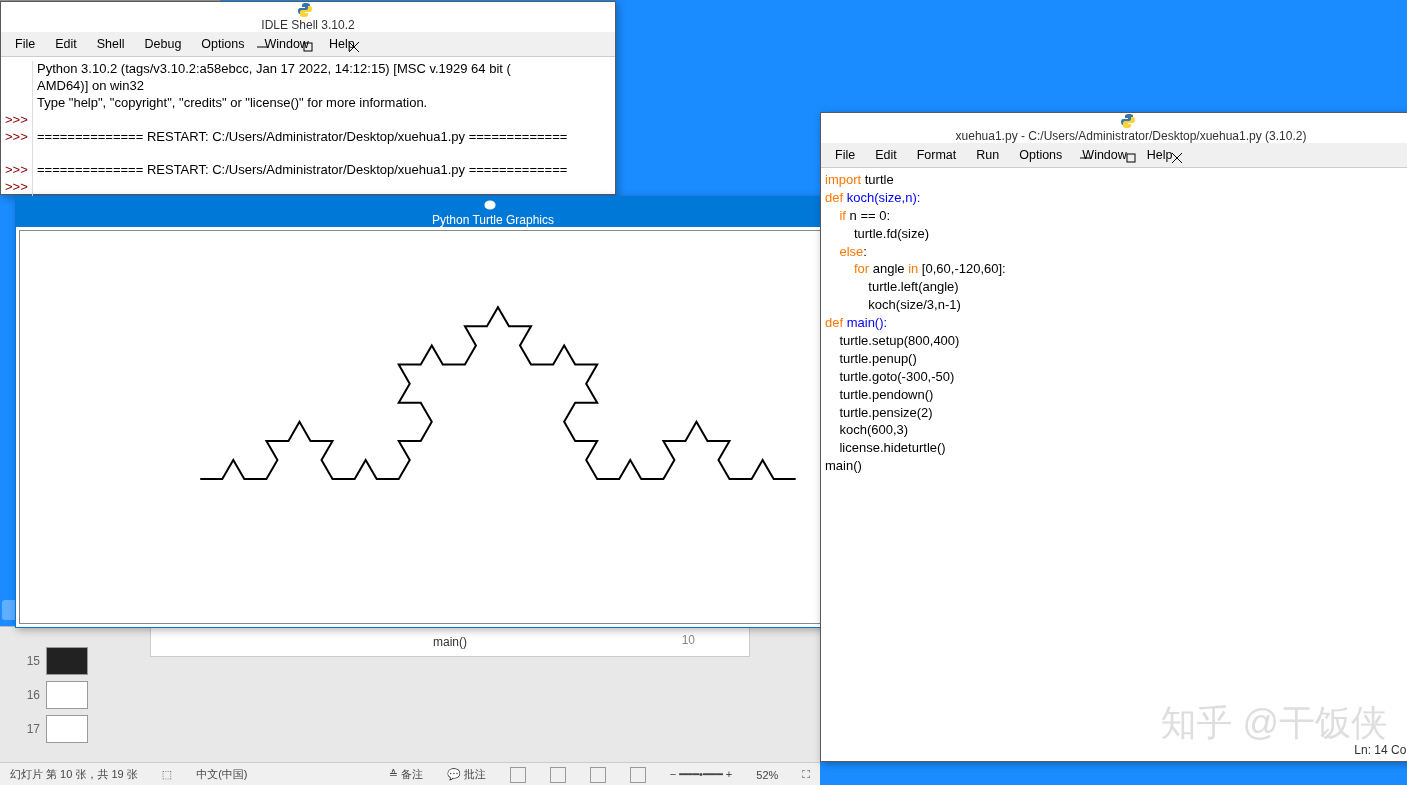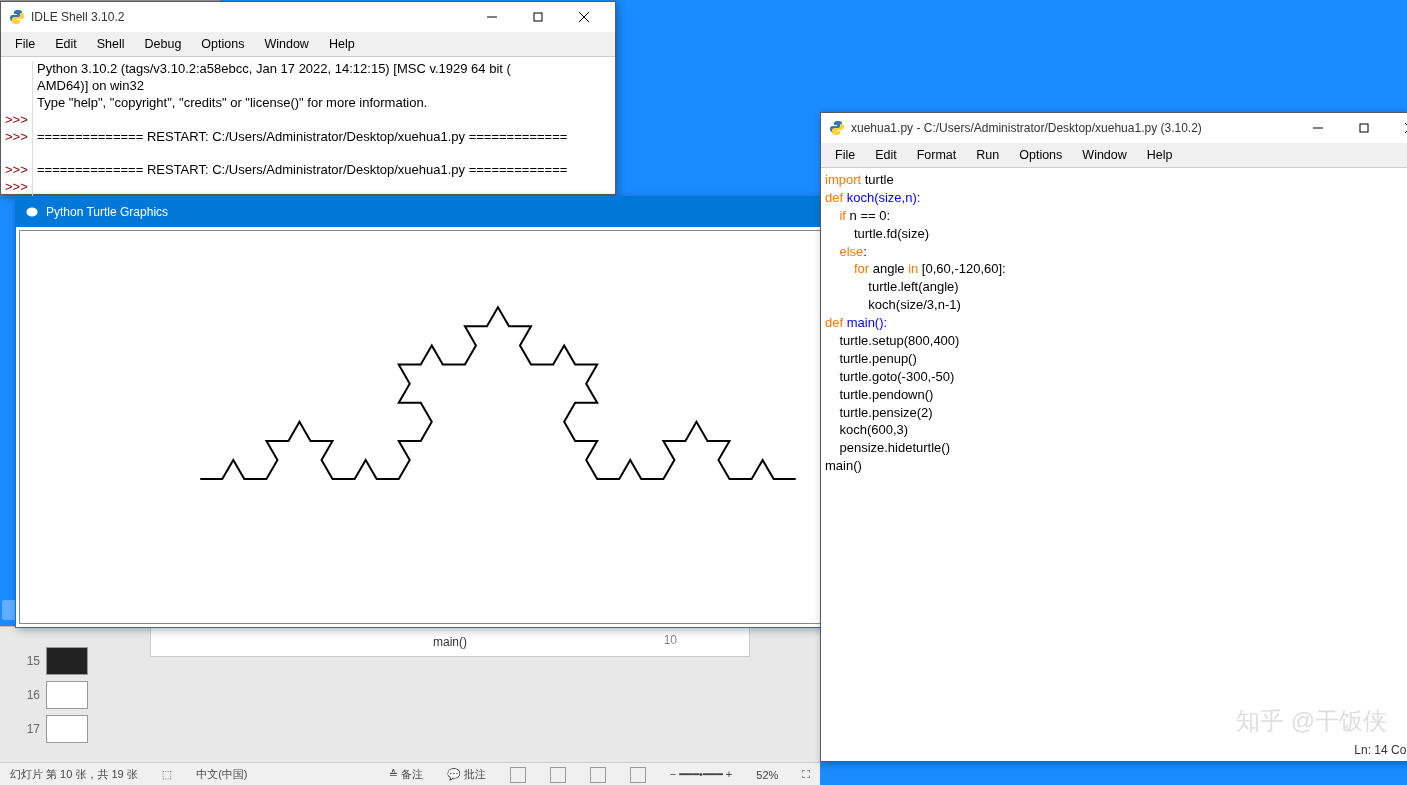--- a/index.html
+++ b/index.html
@@ -1,18 +1,18 @@
 <!DOCTYPE html>
 <html><head>
 <meta charset="utf-8">
 <style>
 *{margin:0;padding:0;box-sizing:border-box;font-family:"Segoe UI",Tahoma,sans-serif;}
 body{width:1407px;height:785px;background:#1a8cff;overflow:hidden;position:relative;}
 .window{position:absolute;background:#fff;border:1px solid #5a5a5a;box-shadow:2px 2px 8px rgba(0,0,0,0.3);}
-.titlebar{height:30px;display:flex;align-items:center;padding:0 8px;font-size:12px;color:#333;background:#fff;}
+.titlebar{height:30px;display:flex;align-items:center;padding:0 8px;font-size:12px;color:#333;background:#fff;flex-direction:column;}
 .titlebar .icon{width:16px;height:16px;margin-right:6px;display:inline-block;}
 .titlebar .title{flex:1;}
 .winbtns{display:flex;}
 .winbtn{width:46px;height:30px;display:flex;align-items:center;justify-content:center;cursor:pointer;}
 .winbtn svg{width:10px;height:10px;}
 .menubar{height:24px;display:flex;align-items:center;padding:12px 4px;background:#f0f0f0;border-bottom:1px solid #ccc;font-size:12.5px;}
 .menubar span{padding:2px 10px;cursor:pointer;}
 .content{padding:4px;font-family:Consolas,"Courier New",monospace;font-size:13px;line-height:1.3;white-space:pre;overflow:hidden;}
 .prompt{color:#8b0000;}
 .kw-orange{color:#ff7700;}
@@ -42,30 +42,30 @@
 .ppt-btn{display:flex;flex-direction:column;align-items:center;gap:2px;}
 .ppt-ico{width:32px;height:32px;border:1px solid #ccc;background:#fff;}
 
 
 #ppt-strip{position:absolute;left:0;top:626px;width:820px;height:160px;background:#e8e8e8;border-top:1px solid #bbb;font-size:12px;}
 .ppt-slides{position:absolute;left:20px;top:20px;display:flex;flex-direction:column;gap:6px;}
 .slide-row{display:flex;align-items:center;gap:6px;}
 .slide-num{width:20px;text-align:right;color:#666;}
 .slide-thumb{width:42px;height:28px;background:#fff;border:1px solid #999;}
 .ppt-main-frag{position:absolute;left:150px;top:0;width:600px;height:30px;background:#fff;border:1px solid #ccc;display:flex;align-items:center;justify-content:center;font-family:Consolas,monospace;color:#333;}
-.ppt-main-num{position:absolute;right:72px;top:5px;color:#888;}
+.ppt-main-num{position:absolute;right:54px;top:5px;color:#888;}
 .ppt-status{position:absolute;left:0;bottom:0;width:820px;height:24px;background:#f0f0f0;border-top:1px solid #ccc;display:flex;align-items:center;font-size:11px;color:#444;padding:0 10px;gap:24px;}
 .ppt-status .spacer{flex:1;}
 .ppt-view-ico{width:16px;height:16px;border:1px solid #999;}
 
 
 .desk-ico{position:absolute;left:2px;width:20px;height:20px;background:rgba(255,255,255,0.3);border-radius:3px;}
 
 
-.watermark{position:absolute;right:20px;bottom:48px;font-size:24px;color:rgba(200,200,200,0.6);font-weight:500;pointer-events:none;}
+.watermark{position:absolute;right:20px;bottom:37px;font-size:36px;color:rgba(200,200,200,0.6);font-weight:500;pointer-events:none;}
 </style>
 </head>
 <body>
 
 <div class="desk-ico" style="top:600px"></div>
 <div class="desk-ico" style="top:720px"></div>
 
 <div id="ppt-win">
   <div class="ppt-top">
     <span style="align-self:center;color:#fff;margin-right:auto;padding-left:6px;font-size:12px">录</span>
@@ -276,18 +276,18 @@
 <span class="kw-orange">        for</span><span> angle </span><span class="kw-orange">in</span><span> [0,60,-120,60]:</span>
 <span>            turtle.left(angle)</span>
 <span>            koch(size/3,n-1)</span>
 <span class="kw-orange">def</span><span class="kw-blue"> main():</span>
 <span>    turtle.setup(800,400)</span>
 <span>    turtle.penup()</span>
 <span>    turtle.goto(-300,-50)</span>
 <span>    turtle.pendown()</span>
 <span>    turtle.pensize(2)</span>
 <span>    koch(600,3)</span>
-<span>    pensize.hideturtle()</span>
+<span>    license.hideturtle()</span>
 <span>main()</span></div>
   <div class="statusbar">Ln: 14  Col: 20</div>
 </div>
 
 <div class="watermark">知乎 @干饭侠</div>
 
 </body></html>

